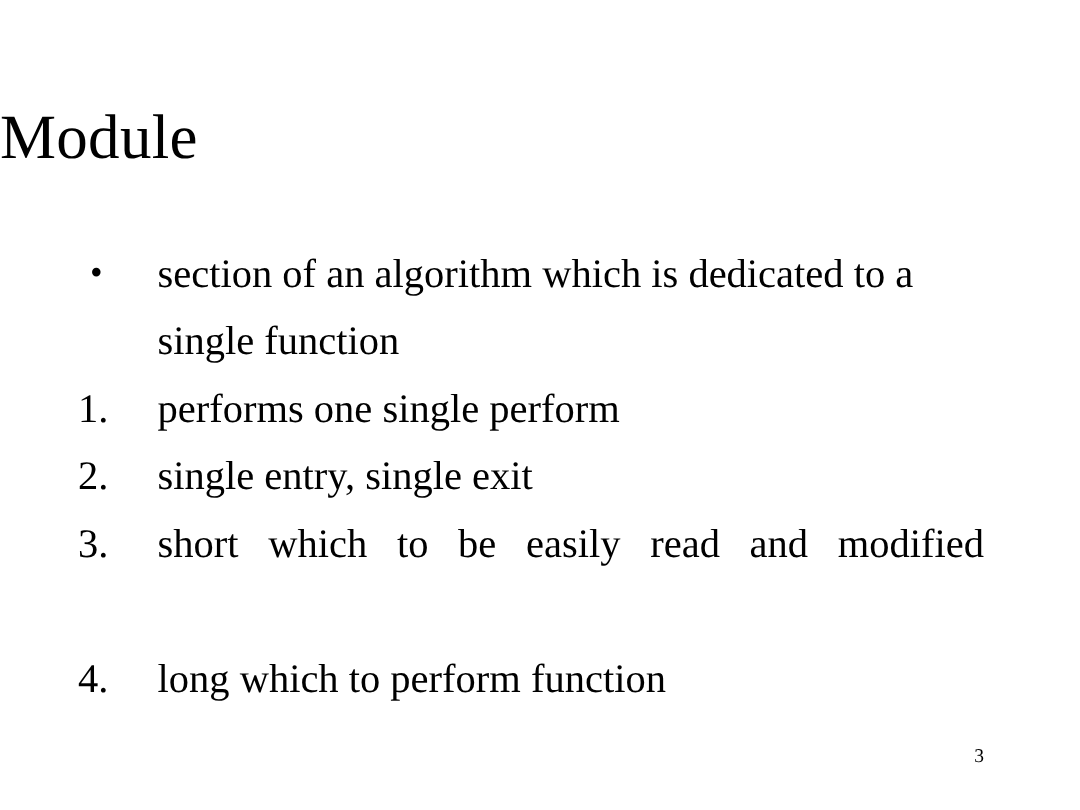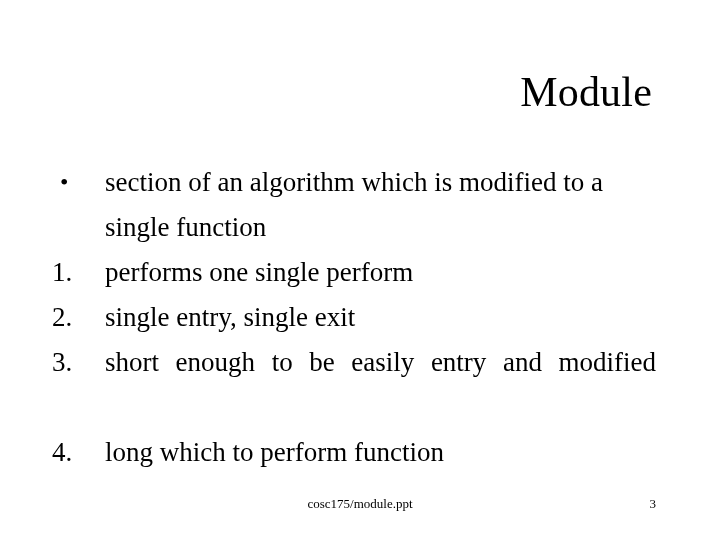--- a/index.html
+++ b/index.html
@@ -20,21 +20,21 @@
     position: relative;
     width: 720px;
     height: 540px;
     background: #ffffff;
   }
   .slide-title {
     position: absolute;
     left: 0;
     top: 68px;
     width: 652px;
-    text-align: right;
+    text-align: left;
     font-size: 42px;
     line-height: 48px;
     font-weight: normal;
     letter-spacing: 0.2px;
     color: #000000;
     margin: 0;
   }
   .body-list {
     position: absolute;
     left: 52px;
@@ -111,43 +111,42 @@
 <body>
 
 <div class="slide">
 
   <h1 class="slide-title">Module</h1>
 
   <ul class="body-list">
 
     <li class="list-item bullet-item">
       <span class="marker">•</span>
-      <span class="item-text">section of an algorithm which is modified to a single function</span>
+      <span class="item-text">section of an algorithm which is dedicated to a single function</span>
     </li>
 
     <li class="list-item">
       <span class="marker">1.</span>
       <span class="item-text">performs one single perform</span>
     </li>
 
     <li class="list-item">
       <span class="marker">2.</span>
       <span class="item-text">single entry, single exit</span>
     </li>
 
     <li class="list-item justified">
       <span class="marker">3.</span>
-      <span class="item-text">short enough to be easily entry and modified</span>
+      <span class="item-text">short which to be easily read and modified</span>
     </li>
 
     <li class="list-item">
       <span class="marker">4.</span>
       <span class="item-text">long which to perform function</span>
     </li>
 
   </ul>
 
   <div class="footer">
-    <div class="footer-text">cosc175/module.ppt</div>
     <div class="footer-page">3</div>
   </div>
 
 </div>
 
 </body></html>

